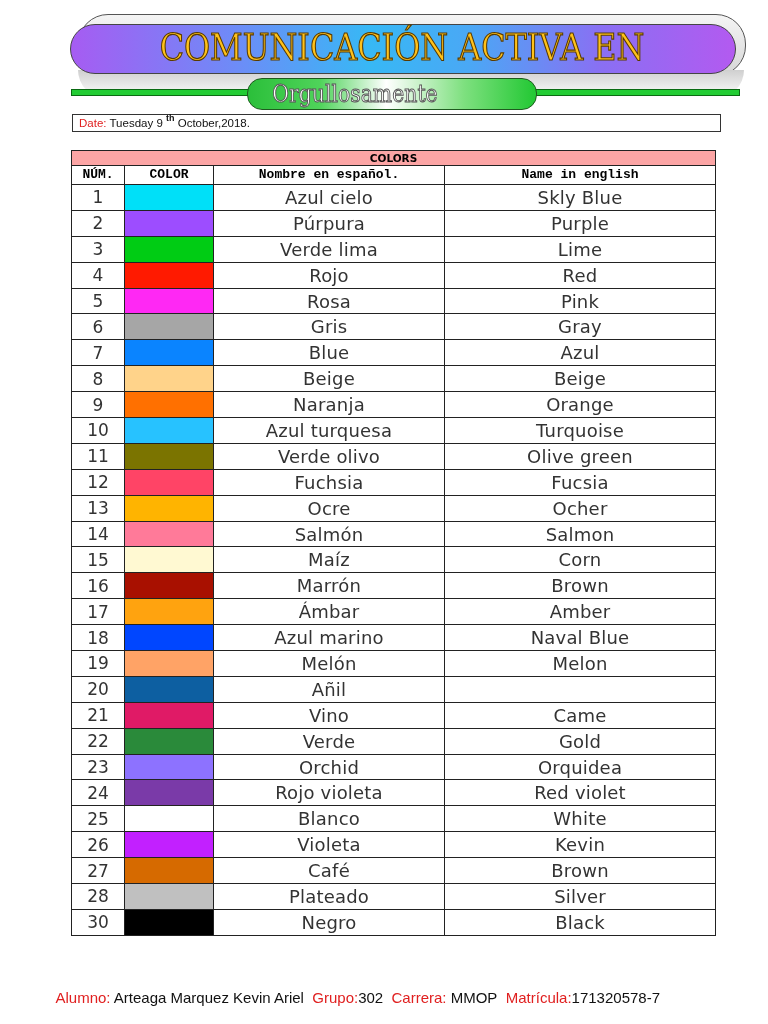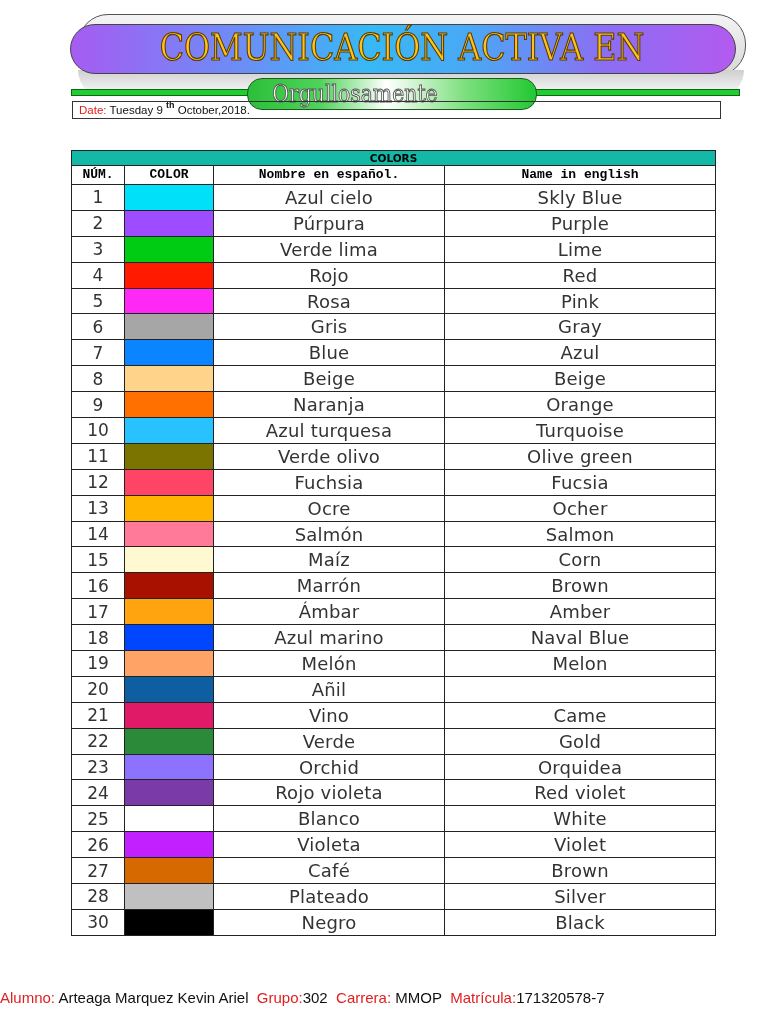--- a/index.html
+++ b/index.html
@@ -16,42 +16,42 @@
 
   .green-line { position:absolute; top:89px; height:5px; background:#22cc33; border:1px solid #0a6a12; }
   .green-line.left { left:71px; width:178px; }
   .green-line.right { left:532px; width:206px; }
   .sub-pill { position:absolute; left:247px; top:78px; width:288px; height:30px; border-radius:15px; border:1.5px solid #1f5a1f;
     background:linear-gradient(90deg,#2bbf3a 0%,#4fd35a 25%,#ffffff 48%,#7ee07f 75%,#22c833 100%); }
   .sub-title { position:absolute; left:247px; top:78px; width:230px; height:30px; text-align:center;
     font-family:"DejaVu Serif", serif; font-size:24px; line-height:32px; color:#ffffff; -webkit-text-stroke:1px #555; transform:scaleX(0.85); transform-origin:left; padding-left:12px; }
 
   
-  .date-box { position:absolute; left:72px; top:101px; width:641px; height:16px; border:1px solid #333; font-size:11.5px; line-height:16px; padding-left:6px; box-sizing:content-box; }
+  .date-box { position:absolute; left:72px; top:114px; width:641px; height:16px; border:1px solid #333; font-size:11.5px; line-height:16px; padding-left:6px; box-sizing:content-box; }
   .date-label { color:#e02020; }
   .date-value { color:#111; }
   .date-value sup { font-size:9px; font-weight:bold; line-height:0; position:relative; top:-1px; }
 
   
   table.colors { position:absolute; left:71px; top:150px; width:644px; border-collapse:collapse; table-layout:fixed; }
   table.colors td, table.colors th { border:1px solid #222; padding:0; }
-  .caption-row th { background:#14b8a6; height:14px; font-size:10.5px; line-height:14px; font-weight:bold; text-align:center; font-family:"DejaVu Sans", sans-serif; }
+  .caption-row th { background:#fca5a5; height:14px; font-size:10.5px; line-height:14px; font-weight:bold; text-align:center; font-family:"DejaVu Sans", sans-serif; }
   .head-row th { height:18px; font-size:13px; line-height:18px; font-weight:bold; text-align:center; font-family:Liberation Mono, monospace; }
   .data-row td { height:24.9px; text-align:center; font-family:"DejaVu Sans", sans-serif; font-weight:normal; color:#333; }
   .num { font-size:17px; color:#444; }
   .swatch-cell { padding:0 !important; }
   .swatch { width:100%; height:24.9px; }
   .es, .en { font-size:18px; letter-spacing:0.2px; }
   col.c-num { width:53px; }
   col.c-color { width:89px; }
   col.c-es { width:231px; }
   col.c-en { width:271px; }
 
   
-  .footer { position:absolute; left:0; top:988px; width:660px; text-align:left; font-size:15px; line-height:20px; font-family:"Liberation Sans", sans-serif; }
+  .footer { position:absolute; left:0; top:988px; width:660px; text-align:right; font-size:15px; line-height:20px; font-family:"Liberation Sans", sans-serif; }
   .f-label { color:#e02020; }
   .f-value { color:#111; }
 </style>
 </head>
 <body>
 
 <div class="banner-back"></div>
 <div class="banner-shadow"></div>
 <div class="banner"></div>
 <div class="banner-title">COMUNICACIÓN ACTIVA EN</div>
@@ -284,21 +284,21 @@
         </td>
         <td class="es">Blanco</td>
         <td class="en">White</td>
       </tr>
       <tr class="data-row">
         <td class="num">26</td>
         <td class="swatch-cell">
           <div class="swatch" style="background: rgb(194, 32, 255);"></div>
         </td>
         <td class="es">Violeta</td>
-        <td class="en">Violet</td>
+        <td class="en">Kevin</td>
       </tr>
       <tr class="data-row">
         <td class="num">27</td>
         <td class="swatch-cell">
           <div class="swatch" style="background: rgb(214, 106, 0);"></div>
         </td>
         <td class="es">Café</td>
         <td class="en">Brown</td>
       </tr>
       <tr class="data-row">

